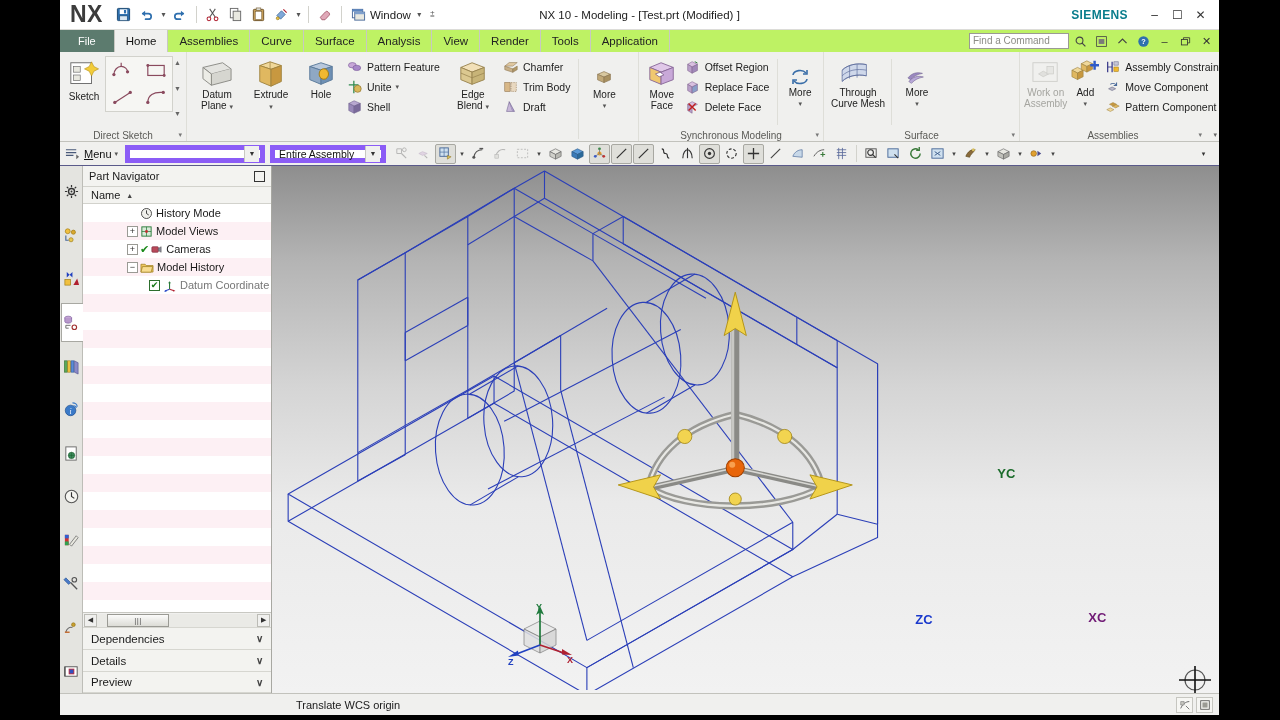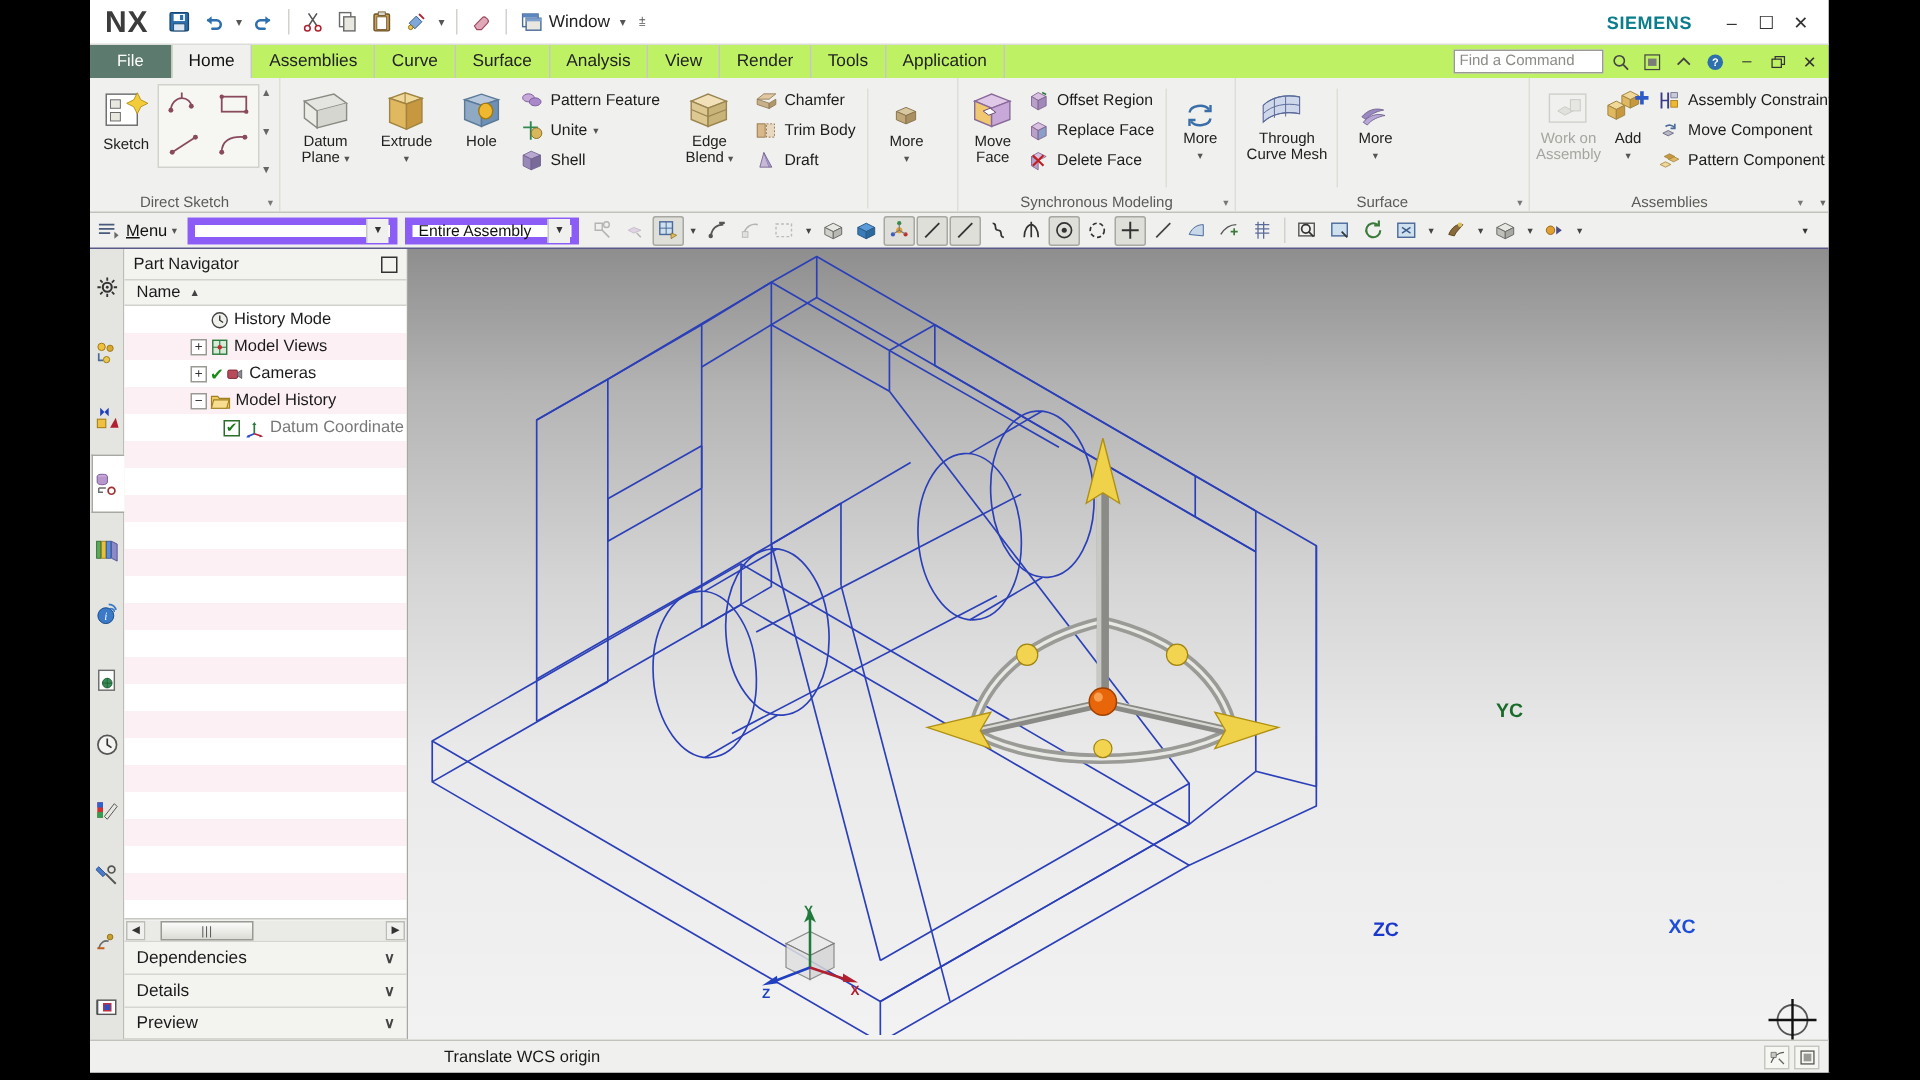--- a/index.html
+++ b/index.html
@@ -16,21 +16,21 @@
     border-right: 1px solid #000;
   }
 
   
   .titlebar {
     height: 30px; background: #ffffff; display: flex; align-items: center;
     padding: 0 4px; position: relative; flex: 0 0 30px;
     border-bottom: 1px solid #dcdcd8;
   }
   .nx-logo {
-    font-size: 20px; font-weight: bold; letter-spacing: .5px;
+    font-size: 23px; font-weight: bold; letter-spacing: .5px;
     color: #3c3c3c; padding: 0 10px 0 6px; line-height: 1;
   }
   .qat { display: flex; align-items: center; gap: 1px; }
   .qbtn {
     width: 22px; height: 22px; display: flex; align-items: center;
     justify-content: center; border: 1px solid transparent; border-radius: 2px;
   }
   .qsep { width: 1px; height: 17px; background: #d2d2cc; margin: 0 4px; }
   .qdrop { font-size: 8px; color: #555; width: 9px; text-align: center; }
   .win-btn-label {
@@ -326,20 +326,21 @@
             <rect x="1.5" y="2.5" width="11" height="9" fill="#fff" stroke="#4a6a9a"></rect>
             <rect x="1.5" y="2.5" width="11" height="2.4" fill="#5b86c0"></rect>
             <rect x="4" y="5.5" width="10.5" height="8.5" fill="#e8e8e0" stroke="#4a6a9a"></rect>
             <rect x="4" y="5.5" width="10.5" height="2.2" fill="#7fa0cd"></rect>
           </svg>
         <span>Window</span>
         <span class="qdrop">▾</span>
         <span class="qdrop">⩲</span>
       </div>
     </div>
+    <div class="title-text">NX 10 - Modeling - [Test.prt (Modified) ]</div>
     <div class="title-right">
       <div class="siemens">SIEMENS</div>
       <div class="wctl">–</div>
       <div class="wctl">☐</div>
       <div class="wctl">✕</div>
     </div>
   </div>
 
   <div class="tabbar">
     <div class="tab file">File</div>
@@ -1183,21 +1184,21 @@
 
         <circle cx="409" cy="268" r="7" fill="#f2d450" stroke="#a08410" stroke-width=".8"></circle>
         <circle cx="508" cy="268" r="7" fill="#f2d450" stroke="#a08410" stroke-width=".8"></circle>
         <circle cx="459" cy="330" r="6" fill="#f2d450" stroke="#a08410" stroke-width=".8"></circle>
 
         <circle cx="459" cy="299" r="9" fill="#e8650a" stroke="#a04000" stroke-width="1"></circle>
         <circle cx="456" cy="296" r="3" fill="#f8a050"></circle>
       </svg>
 
       <div style="position:absolute;left:725px;top:300px;font-weight:bold;font-size:13px;color:#1a6b2a">YC</div>
-      <div style="position:absolute;left:840px;top:444px;font-weight:bold;font-size:13px;color:#1d4ed8">XC</div>
+      <div style="position:absolute;left:816px;top:444px;font-weight:bold;font-size:13px;color:#701a75">XC</div>
       <div style="position:absolute;left:643px;top:446px;font-weight:bold;font-size:13px;color:#1a39cc">ZC</div>
 
       <svg style="position:absolute;left:903px;top:494px" width="40" height="40" viewBox="0 0 40 40">
         <circle cx="20" cy="20" r="10" fill="none" stroke="#555" stroke-width="1.2"></circle>
         <path d="M4 20h32M20 6v28" stroke="#111" stroke-width="1.6"></path>
       </svg>
 
       <svg style="position:absolute;left:230px;top:437px" width="76" height="66" viewBox="0 0 76 66">
         <path d="M22 26 L38 18 L54 26 L38 34 Z" fill="#eaeaea" stroke="#7a7a7a" stroke-width=".8" opacity=".85"></path>
         <path d="M22 26 L22 42 L38 50 L38 34 Z" fill="#e0e0e0" stroke="#7a7a7a" stroke-width=".8" opacity=".85"></path>

